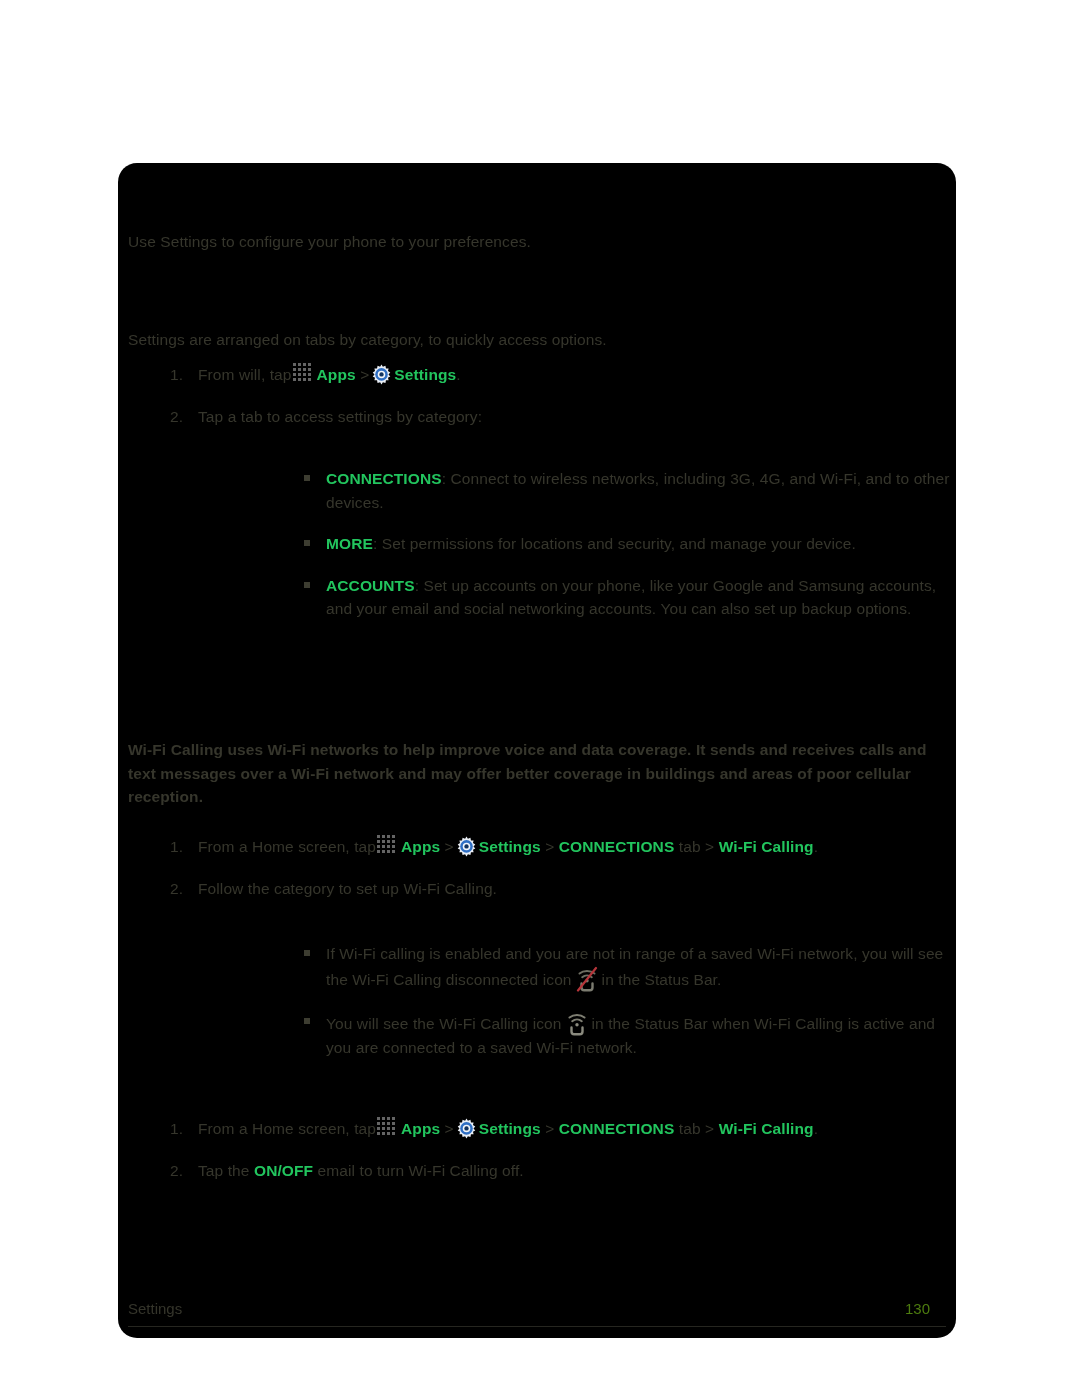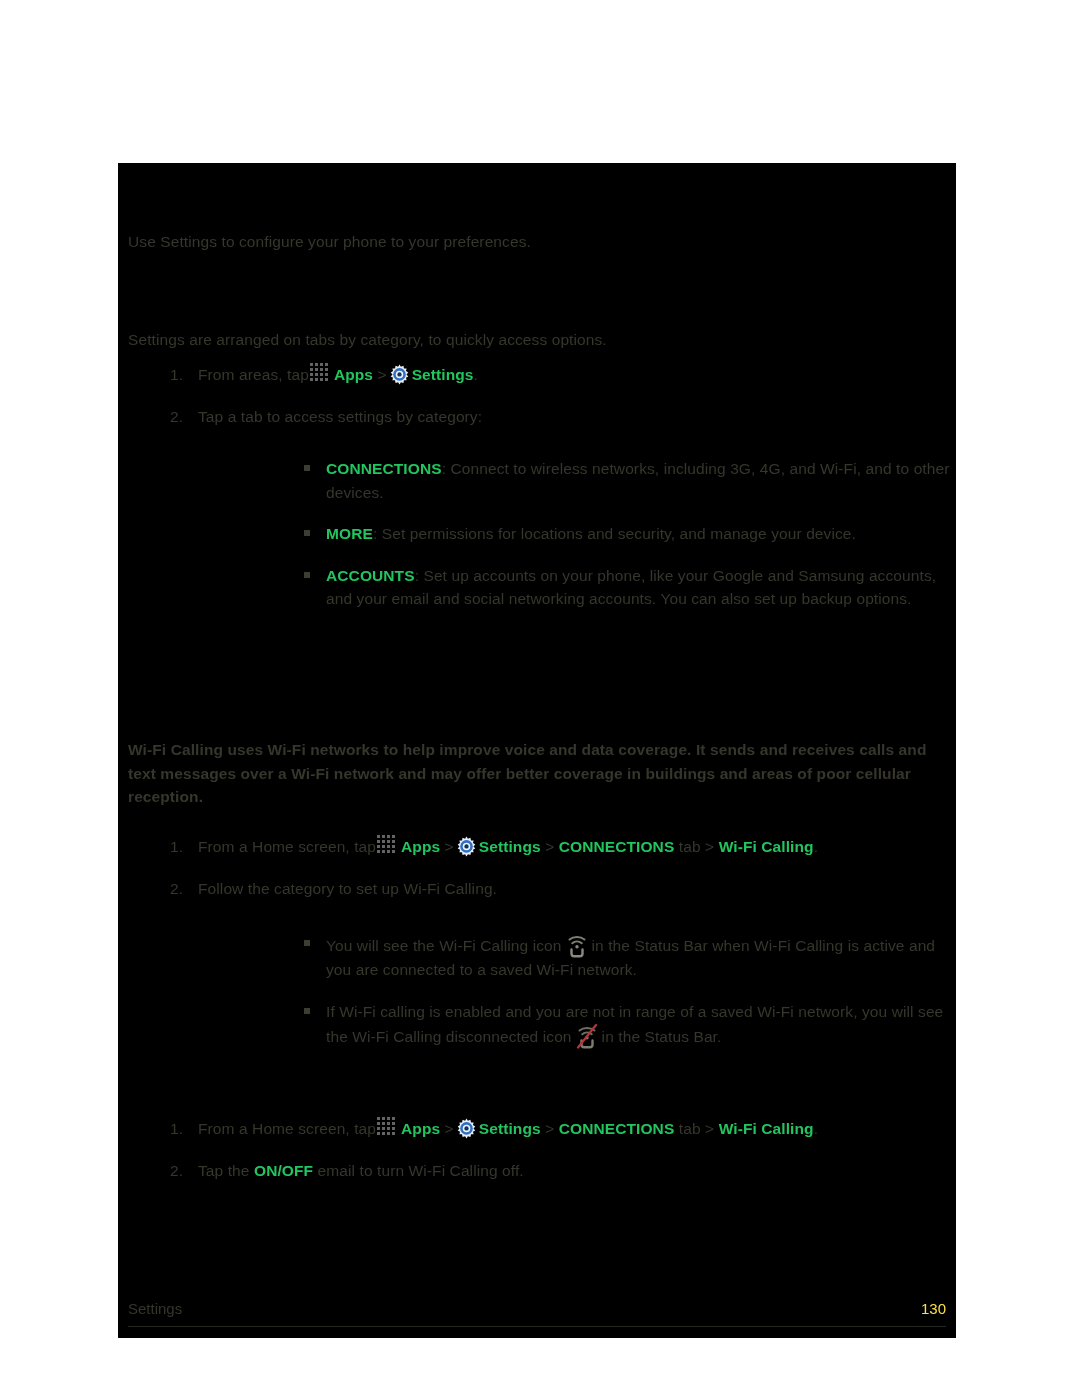--- a/index.html
+++ b/index.html
@@ -15,20 +15,21 @@
   }
 
   .page {
     position: absolute;
     left: 118px;
     top: 163px;
     width: 838px;
     height: 1175px;
     background: #000000;
     box-sizing: border-box;
+    border-radius: 19px;
   }
 
   .page-inner {
     position: relative;
     width: 100%;
     height: 100%;
     padding: 0;
   }
 
   
@@ -75,21 +76,21 @@
   .oitem .num {
     position: absolute;
     left: 42px;
     top: 0;
     width: 22px;
     text-align: left;
     color: #36362c;
   }
 
   .blist {
-    margin-top: 6px;
+    margin-top: 16px;
   }
   .bitem {
     position: relative;
     padding-left: 26px;
     margin-bottom: 18px;
   }
   .bitem .bullet {
     position: absolute;
     left: 4px;
     top: 8px;
@@ -158,23 +159,23 @@
   }
   .footer .f-left {
     position: absolute;
     left: 0;
     top: 2px;
     color: #35352b;
     font-size: 15px;
   }
   .footer .f-right {
     position: absolute;
-    right: 0;
+    right: 16px;
     top: 2px;
-    color: #fde047;
+    color: #4d7c0f;
     font-size: 15px;
   }
 </style>
 </head>
 <body>
 
 <div class="page">
   <div class="page-inner">
 
     <div class="para" style="top:16px;">
@@ -190,21 +191,21 @@
     </div>
 
     <div class="para body-text" style="top:165px;">
       <span>Settings are arranged on tabs by category, to quickly access options.</span>
     </div>
 
     <div class="olist body-text" style="top:200px;">
 
       <div class="oitem">
         <span class="num">1.</span>
-        <span>From areas, tap</span><span class="icon-apps">
+        <span>From will, tap</span><span class="icon-apps">
           <i style="left:0px;top:0px;"></i><i style="left:5px;top:0px;"></i><i style="left:10px;top:0px;"></i><i style="left:15px;top:0px;"></i>
           <i style="left:0px;top:5px;"></i><i style="left:5px;top:5px;"></i><i style="left:10px;top:5px;"></i><i style="left:15px;top:5px;"></i>
           <i style="left:0px;top:10px;"></i><i style="left:5px;top:10px;"></i><i style="left:10px;top:10px;"></i><i style="left:15px;top:10px;"></i>
           <i style="left:0px;top:15px;"></i><i style="left:5px;top:15px;"></i><i style="left:10px;top:15px;"></i><i style="left:15px;top:15px;"></i>
         </span><span class="b">Apps</span>
         <span>&gt;</span><span class="icon-gear">
           <svg viewBox="0 0 24 24" width="21" height="21">
             <g fill="#e9eef5">
               <path d="M12 0.5 L13.6 3.0 L16.5 2.1 L17.1 5.1 L20.1 5.2 L19.4 8.1 L22.0 9.6 L20.0 11.9 L22.0 14.2 L19.4 15.7 L20.1 18.6 L17.1 18.7 L16.5 21.7 L13.6 20.8 L12 23.3 L10.4 20.8 L7.5 21.7 L6.9 18.7 L3.9 18.6 L4.6 15.7 L2.0 14.2 L4.0 11.9 L2.0 9.6 L4.6 8.1 L3.9 5.2 L6.9 5.1 L7.5 2.1 L10.4 3.0 Z"></path>
             </g>
@@ -276,44 +277,44 @@
 
       <div class="oitem">
         <span class="num">2.</span>
         <span>Follow the category to set up Wi-Fi Calling.</span>
       </div>
     </div>
 
     <div class="sublist body-text blist" style="top:763px;">
       <div class="bitem">
         <span class="bullet"></span>
+        <span>If Wi-Fi calling is enabled and you are not in range of a saved Wi-Fi network, you will see the Wi-Fi Calling disconnected icon</span><span class="icon-wifi-call">
+          <svg viewBox="0 0 24 26" width="24" height="26">
+            <g fill="none" stroke="#6e6e62" stroke-width="2" stroke-linecap="round">
+              <path d="M4.5 7.5 C8.5 4.2 15.5 4.2 19.5 7.5"></path>
+              <path d="M7.2 11.2 C10.0 8.9 14.0 8.9 16.8 11.2"></path>
+            </g>
+            <circle cx="12" cy="14.8" r="1.7" fill="#7c7c70"></circle>
+            <path d="M6.5 17.5 L6.5 21.5 Q6.5 24.2 9.2 24.2 L14.8 24.2 Q17.5 24.2 17.5 21.5 L17.5 17.5" fill="none" stroke="#7c7c70" stroke-width="2.4" stroke-linecap="round"></path>
+            <path d="M3.0 24.5 L21.0 2.0" stroke="#b5353a" stroke-width="2.2" stroke-linecap="round"></path>
+          </svg>
+        </span><span>in the Status Bar.</span>
+      </div>
+      <div class="bitem">
+        <span class="bullet"></span>
         <span>You will see the Wi-Fi Calling icon</span><span class="icon-wifi-call">
           <svg viewBox="0 0 24 26" width="24" height="26">
             <g fill="none" stroke="#7e7e72" stroke-width="2" stroke-linecap="round">
               <path d="M4.5 7.5 C8.5 4.2 15.5 4.2 19.5 7.5"></path>
               <path d="M7.2 11.2 C10.0 8.9 14.0 8.9 16.8 11.2"></path>
             </g>
             <circle cx="12" cy="14.8" r="1.7" fill="#8a8a7e"></circle>
             <path d="M6.5 17.5 L6.5 21.5 Q6.5 24.2 9.2 24.2 L14.8 24.2 Q17.5 24.2 17.5 21.5 L17.5 17.5" fill="none" stroke="#8a8a7e" stroke-width="2.4" stroke-linecap="round"></path>
           </svg>
         </span><span>in the Status Bar when Wi-Fi Calling is active and you are connected to a saved Wi-Fi network.</span>
-      </div>
-      <div class="bitem">
-        <span class="bullet"></span>
-        <span>If Wi-Fi calling is enabled and you are not in range of a saved Wi-Fi network, you will see the Wi-Fi Calling disconnected icon</span><span class="icon-wifi-call">
-          <svg viewBox="0 0 24 26" width="24" height="26">
-            <g fill="none" stroke="#6e6e62" stroke-width="2" stroke-linecap="round">
-              <path d="M4.5 7.5 C8.5 4.2 15.5 4.2 19.5 7.5"></path>
-              <path d="M7.2 11.2 C10.0 8.9 14.0 8.9 16.8 11.2"></path>
-            </g>
-            <circle cx="12" cy="14.8" r="1.7" fill="#7c7c70"></circle>
-            <path d="M6.5 17.5 L6.5 21.5 Q6.5 24.2 9.2 24.2 L14.8 24.2 Q17.5 24.2 17.5 21.5 L17.5 17.5" fill="none" stroke="#7c7c70" stroke-width="2.4" stroke-linecap="round"></path>
-            <path d="M3.0 24.5 L21.0 2.0" stroke="#b5353a" stroke-width="2.2" stroke-linecap="round"></path>
-          </svg>
-        </span><span>in the Status Bar.</span>
       </div>
     </div>
 
     <div class="para" style="top:920px;">
       <span class="heading-hidden sub">Turn Wi-Fi Calling Off</span>
     </div>
 
     <div class="olist body-text" style="top:954px;">
       <div class="oitem">
         <span class="num">1.</span>

